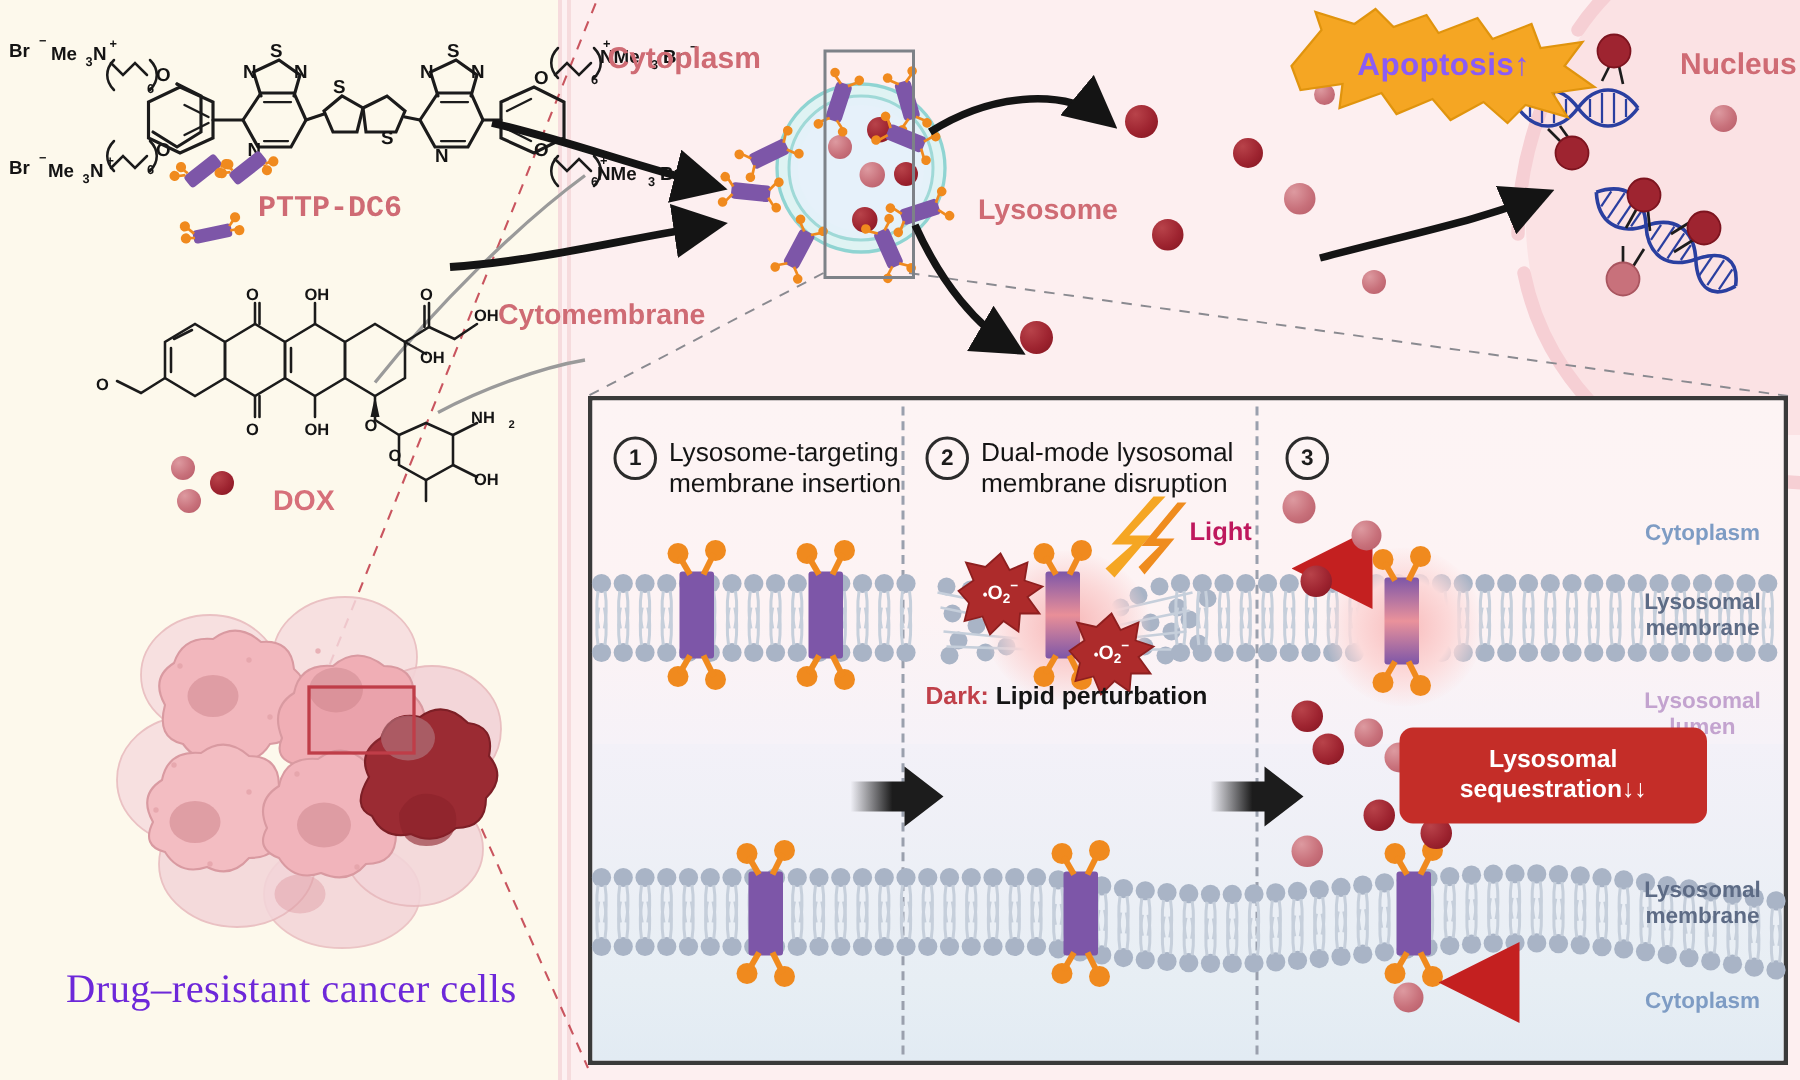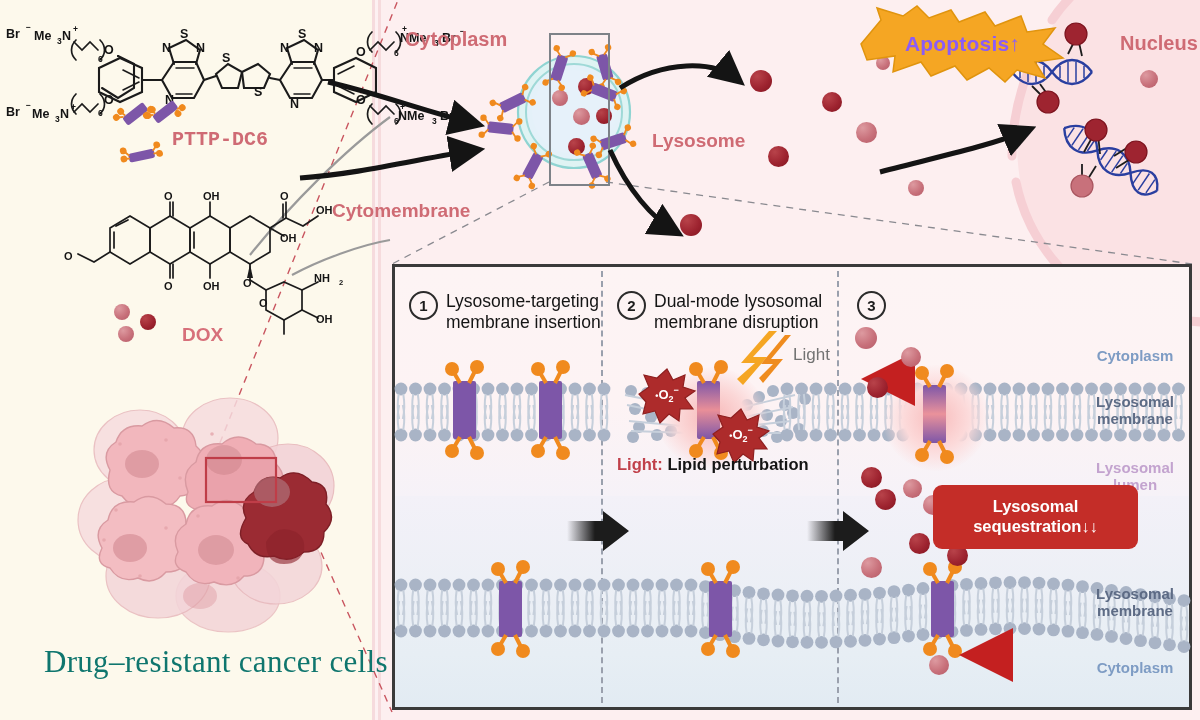--- a/index.html
+++ b/index.html
@@ -26,21 +26,21 @@
   .gray-dash{stroke:#8a8a90;stroke-width:1.3;stroke-dasharray:7 6;fill:none;}
 
   
   .lbl-pink{color:#cf6b74;font-weight:700;}
   .cytoplasm-label{font-size:20px;}
   .nucleus-label{font-size:20px;}
   .lysosome-label{font-size:19px;}
   .cytomem-label{font-size:19px;}
   .dox-label{color:#d7707a;font-weight:700;font-size:19px;}
   .pttp-label{color:#cf6b74;font-weight:700;font-size:20px;}
-  .cells-caption{color:#0f766e;font-size:31px;font-family:"Liberation Serif",serif;letter-spacing:.3px;}
+  .cells-caption{color:#6d28d9;font-size:27px;font-family:"Liberation Serif",serif;letter-spacing:.3px;}
 
   
   #apoptosis-burst{left:855px;top:6px;width:215px;height:76px;}
   #apoptosis-burst .burst-text{
     position:absolute;inset:0;display:flex;align-items:center;justify-content:center;
     color:#8b5cf6;font-weight:bold;font-size:21px;letter-spacing:.2px;
   }
 
   
   #mech-panel{
@@ -64,21 +64,21 @@
 
   .side-label{position:absolute;font-size:15px;font-weight:bold;text-align:center;line-height:1.15;}
   .lbl-cyto{color:#7e9cc4;}
   .lbl-mem{color:#5d6b85;}
   .lbl-lumen{color:#c3a3cf;}
 
   .cap-light{position:absolute;font-size:16.5px;font-weight:bold;color:#141414;white-space:nowrap;}
   .cap-light .k{color:#c0404a;}
   .cap-dark{position:absolute;font-size:16.5px;font-weight:bold;color:#141414;white-space:nowrap;}
   .cap-dark .k{color:#1d63a6;}
-  .light-word{position:absolute;font-size:17px;font-weight:normal;color:#737373;}
+  .light-word{position:absolute;font-size:17px;font-weight:bold;color:#be185d;}
 
   #seq-box{
     position:absolute;left:538px;top:218px;width:205px;height:64px;
     background:#c42d28;border-radius:9px;display:flex;align-items:center;justify-content:center;
     color:#fff;font-weight:bold;font-size:16.5px;text-align:center;line-height:1.2;
   }
 
   
   .dot{position:absolute;border-radius:50%;}
   .dot.dark{background:radial-gradient(circle at 32% 28%, #b8434a 0%, #9e2430 55%, #82141f 100%);}
@@ -1103,21 +1103,21 @@
     <div style="position:absolute;left:440px;top:52px;width:200px;height:160px;">
       <span class="dot light" style="left:20px;top:8px;width:22px;height:22px;"></span>
       <span class="dot light" style="left:66px;top:28px;width:20px;height:20px;"></span>
       <span class="dot dark" style="left:32px;top:58px;width:21px;height:21px;"></span>
       <span class="dot dark" style="left:26px;top:148px;width:21px;height:21px;"></span>
       <span class="dot light" style="left:68px;top:160px;width:19px;height:19px;"></span>
       <span class="dot light" style="left:106px;top:178px;width:19px;height:19px;"></span>
     </div>
 
     <div class="cap-light" style="left:222px;top:188px;">
-      <span class="k">Light:</span><span> Lipid perturbation</span>
+      <span class="k">Dark:</span><span> Lipid perturbation</span>
     </div>
 
     <svg style="position:absolute;left:172px;top:242px;" width="70" height="48">
       <defs>
         <linearGradient id="fade1" x1="0" y1="0" x2="1" y2="0">
           <stop offset="0%" stop-color="#1c1c1c" stop-opacity="0"></stop>
           <stop offset="45%" stop-color="#1c1c1c" stop-opacity="1"></stop>
           <stop offset="100%" stop-color="#1c1c1c" stop-opacity="1"></stop>
         </linearGradient>
       </defs>

